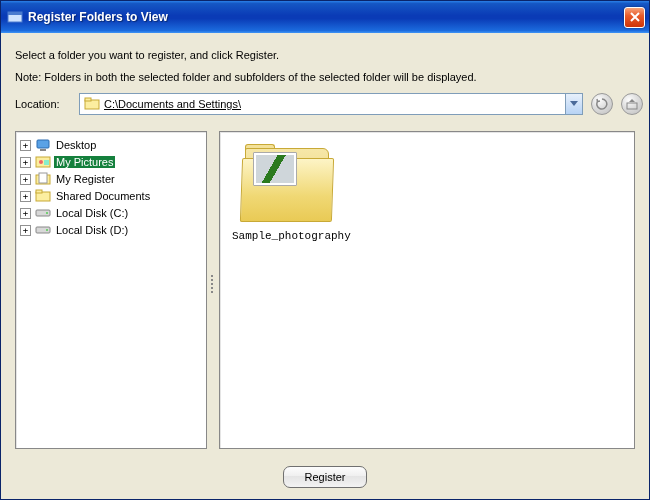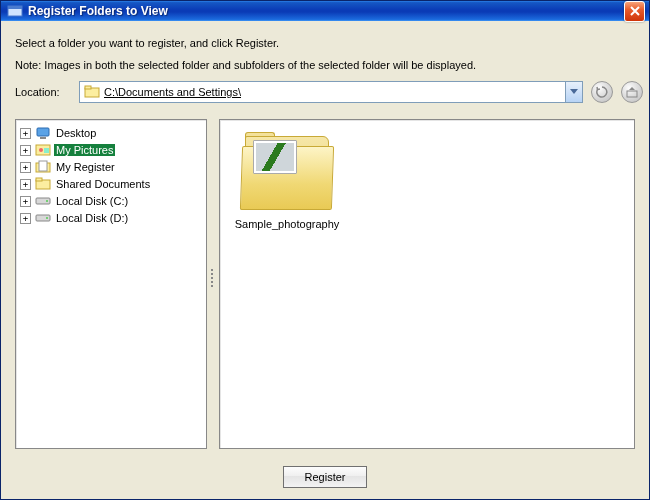--- a/index.html
+++ b/index.html
@@ -14,21 +14,21 @@
   }
   .window {
     width: 650px;
     height: 500px;
     border: 1px solid #0a246a;
     background: #ece9d8;
     display: flex;
     flex-direction: column;
   }
   .titlebar {
-    height: 20px;
+    height: 32px;
     background: linear-gradient(to bottom, #2a80e8 0%, #1557c4 8%, #0a3bb6 45%, #0a3bb6 55%, #1b6add 92%, #3f95f6 100%);
     display: flex;
     align-items: center;
     padding: 0 4px 0 6px;
     color: #fff;
     font-weight: bold;
     font-size: 12px;
   }
   .titlebar .ticon {
     width: 16px; height: 16px;
@@ -130,21 +130,21 @@
     background:#fff;
     display:flex; align-items:center; justify-content:center;
     font-size:9px; line-height:1; color:#000;
     margin-right:4px;
     font-family: monospace;
   }
   .ticon-s { width:16px; height:16px; margin-right:3px; display:flex; align-items:center; justify-content:center; }
   .node-label { padding:0 2px; }
   .node-label.selected { background:#15803d; color:#fff; }
   
-  .folder-item { width:110px; text-align:center; cursor:pointer; }
+  .folder-item { width:110px; text-align:center; cursor:pointer;font-family:Liberation Mono, monospace; }
   .folder-big {
     width:96px; height:80px;
     margin:0 auto 6px auto;
     position:relative;
   }
   .folder-back {
     position:absolute; left:6px; top:4px;
     width:84px; height:70px;
     background: linear-gradient(to bottom,#f6e7a8,#e7cd6c);
     border:1px solid #c8a936;
@@ -184,21 +184,21 @@
     display:flex;
     align-items:center;
     justify-content:center;
     gap:10px;
   }
   .btn {
     min-width: 84px;
     height: 22px;
     background: linear-gradient(to bottom,#fdfdfd,#efefef 45%,#e4e4e4 46%,#f3f3f3);
     border:1px solid #707070;
-    border-radius:0;
+    border-radius:7px;
     font-size:11px;
     font-family: Tahoma, Arial, sans-serif;
     cursor:pointer;
     padding: 0 14px;
   }
 </style>
 </head>
 <body>
 
 <div class="window">
@@ -213,21 +213,21 @@
     <span class="title-text">Register Folders to View</span>
     <div class="closebtn">
       <svg viewBox="0 0 10 10">
           <path d="M1 1 L9 9 M9 1 L1 9" stroke="#fff" stroke-width="2"></path>
         </svg>
     </div>
   </div>
 
   <div class="body-area">
     <div class="instr">Select a folder you want to register, and click Register.</div>
-    <div class="instr">Note: Images in both the selected folder and subfolders of the selected folder will be displayed.</div>
+    <div class="instr">Note: Folders in both the selected folder and subfolders of the selected folder will be displayed.</div>
 
     <div class="loc-row">
       <span class="loc-label">Location:</span>
       <div class="loc-combo">
         <span class="cicon">
           <svg viewBox="0 0 16 16">
               <rect x="1" y="4" width="14" height="9" fill="#fceea0" stroke="#c8a936"></rect>
               <rect x="1" y="2" width="6" height="3" fill="#fceea0" stroke="#c8a936"></rect>
             </svg>
         </span>

